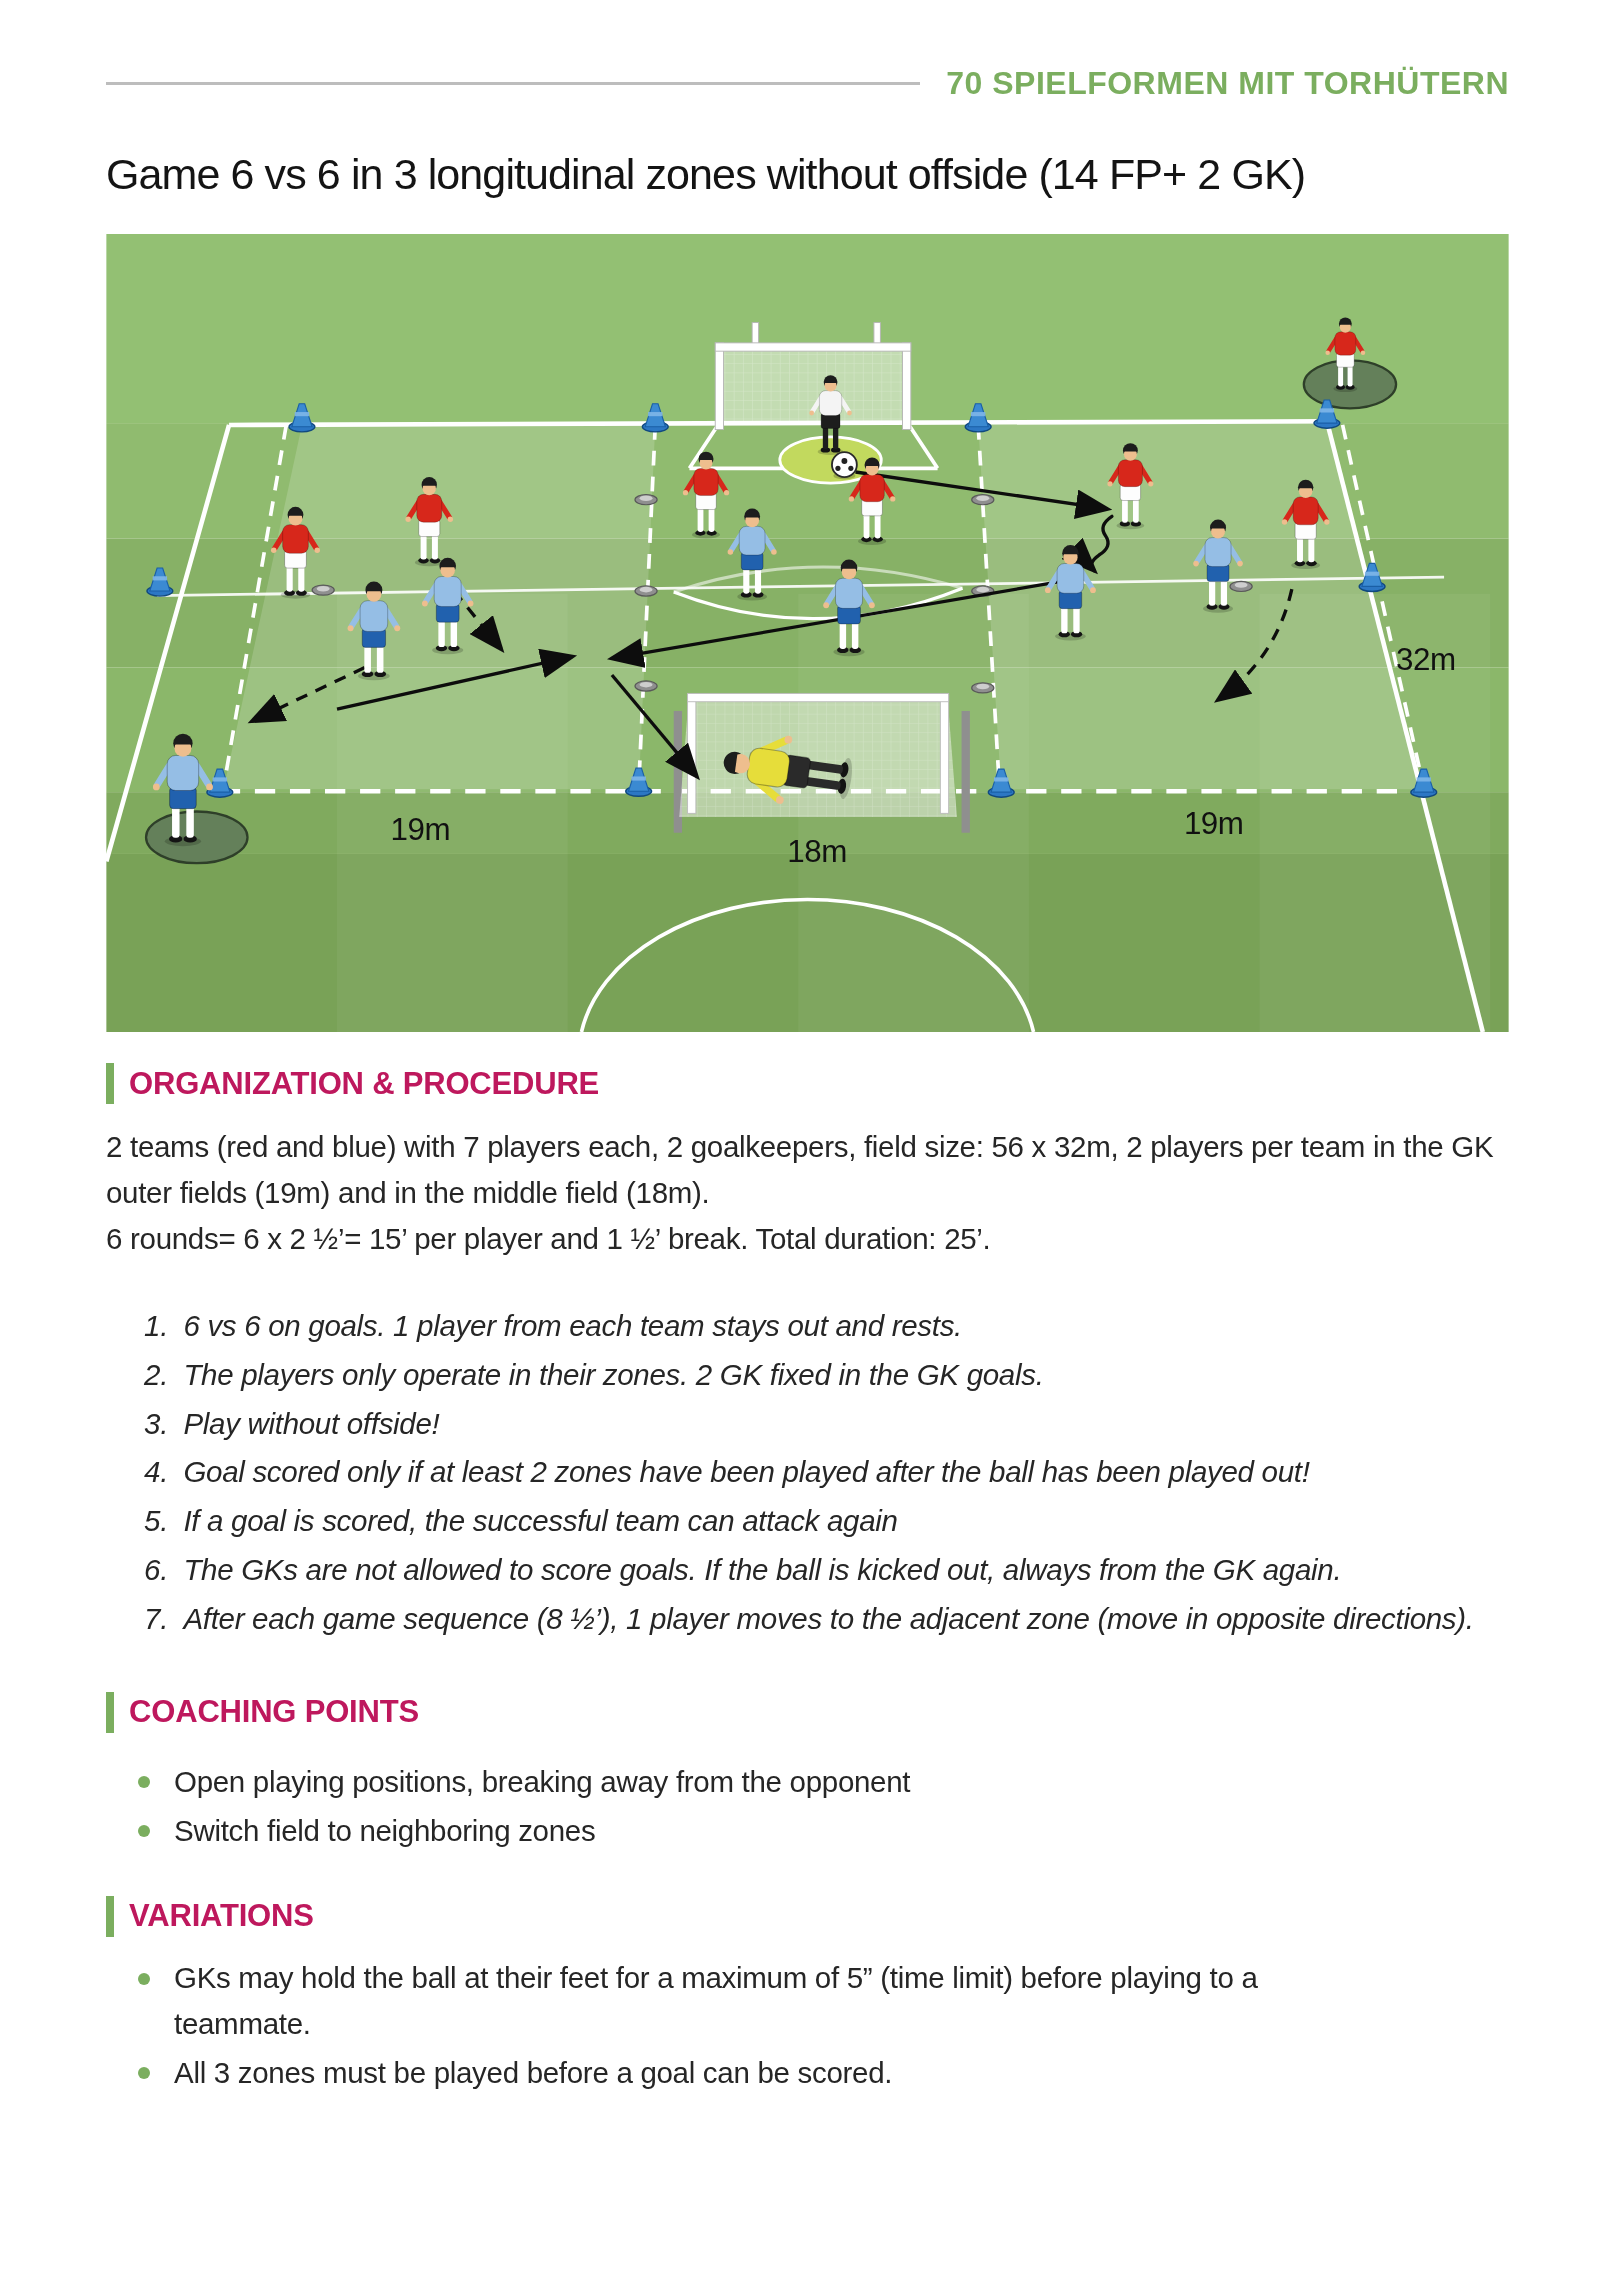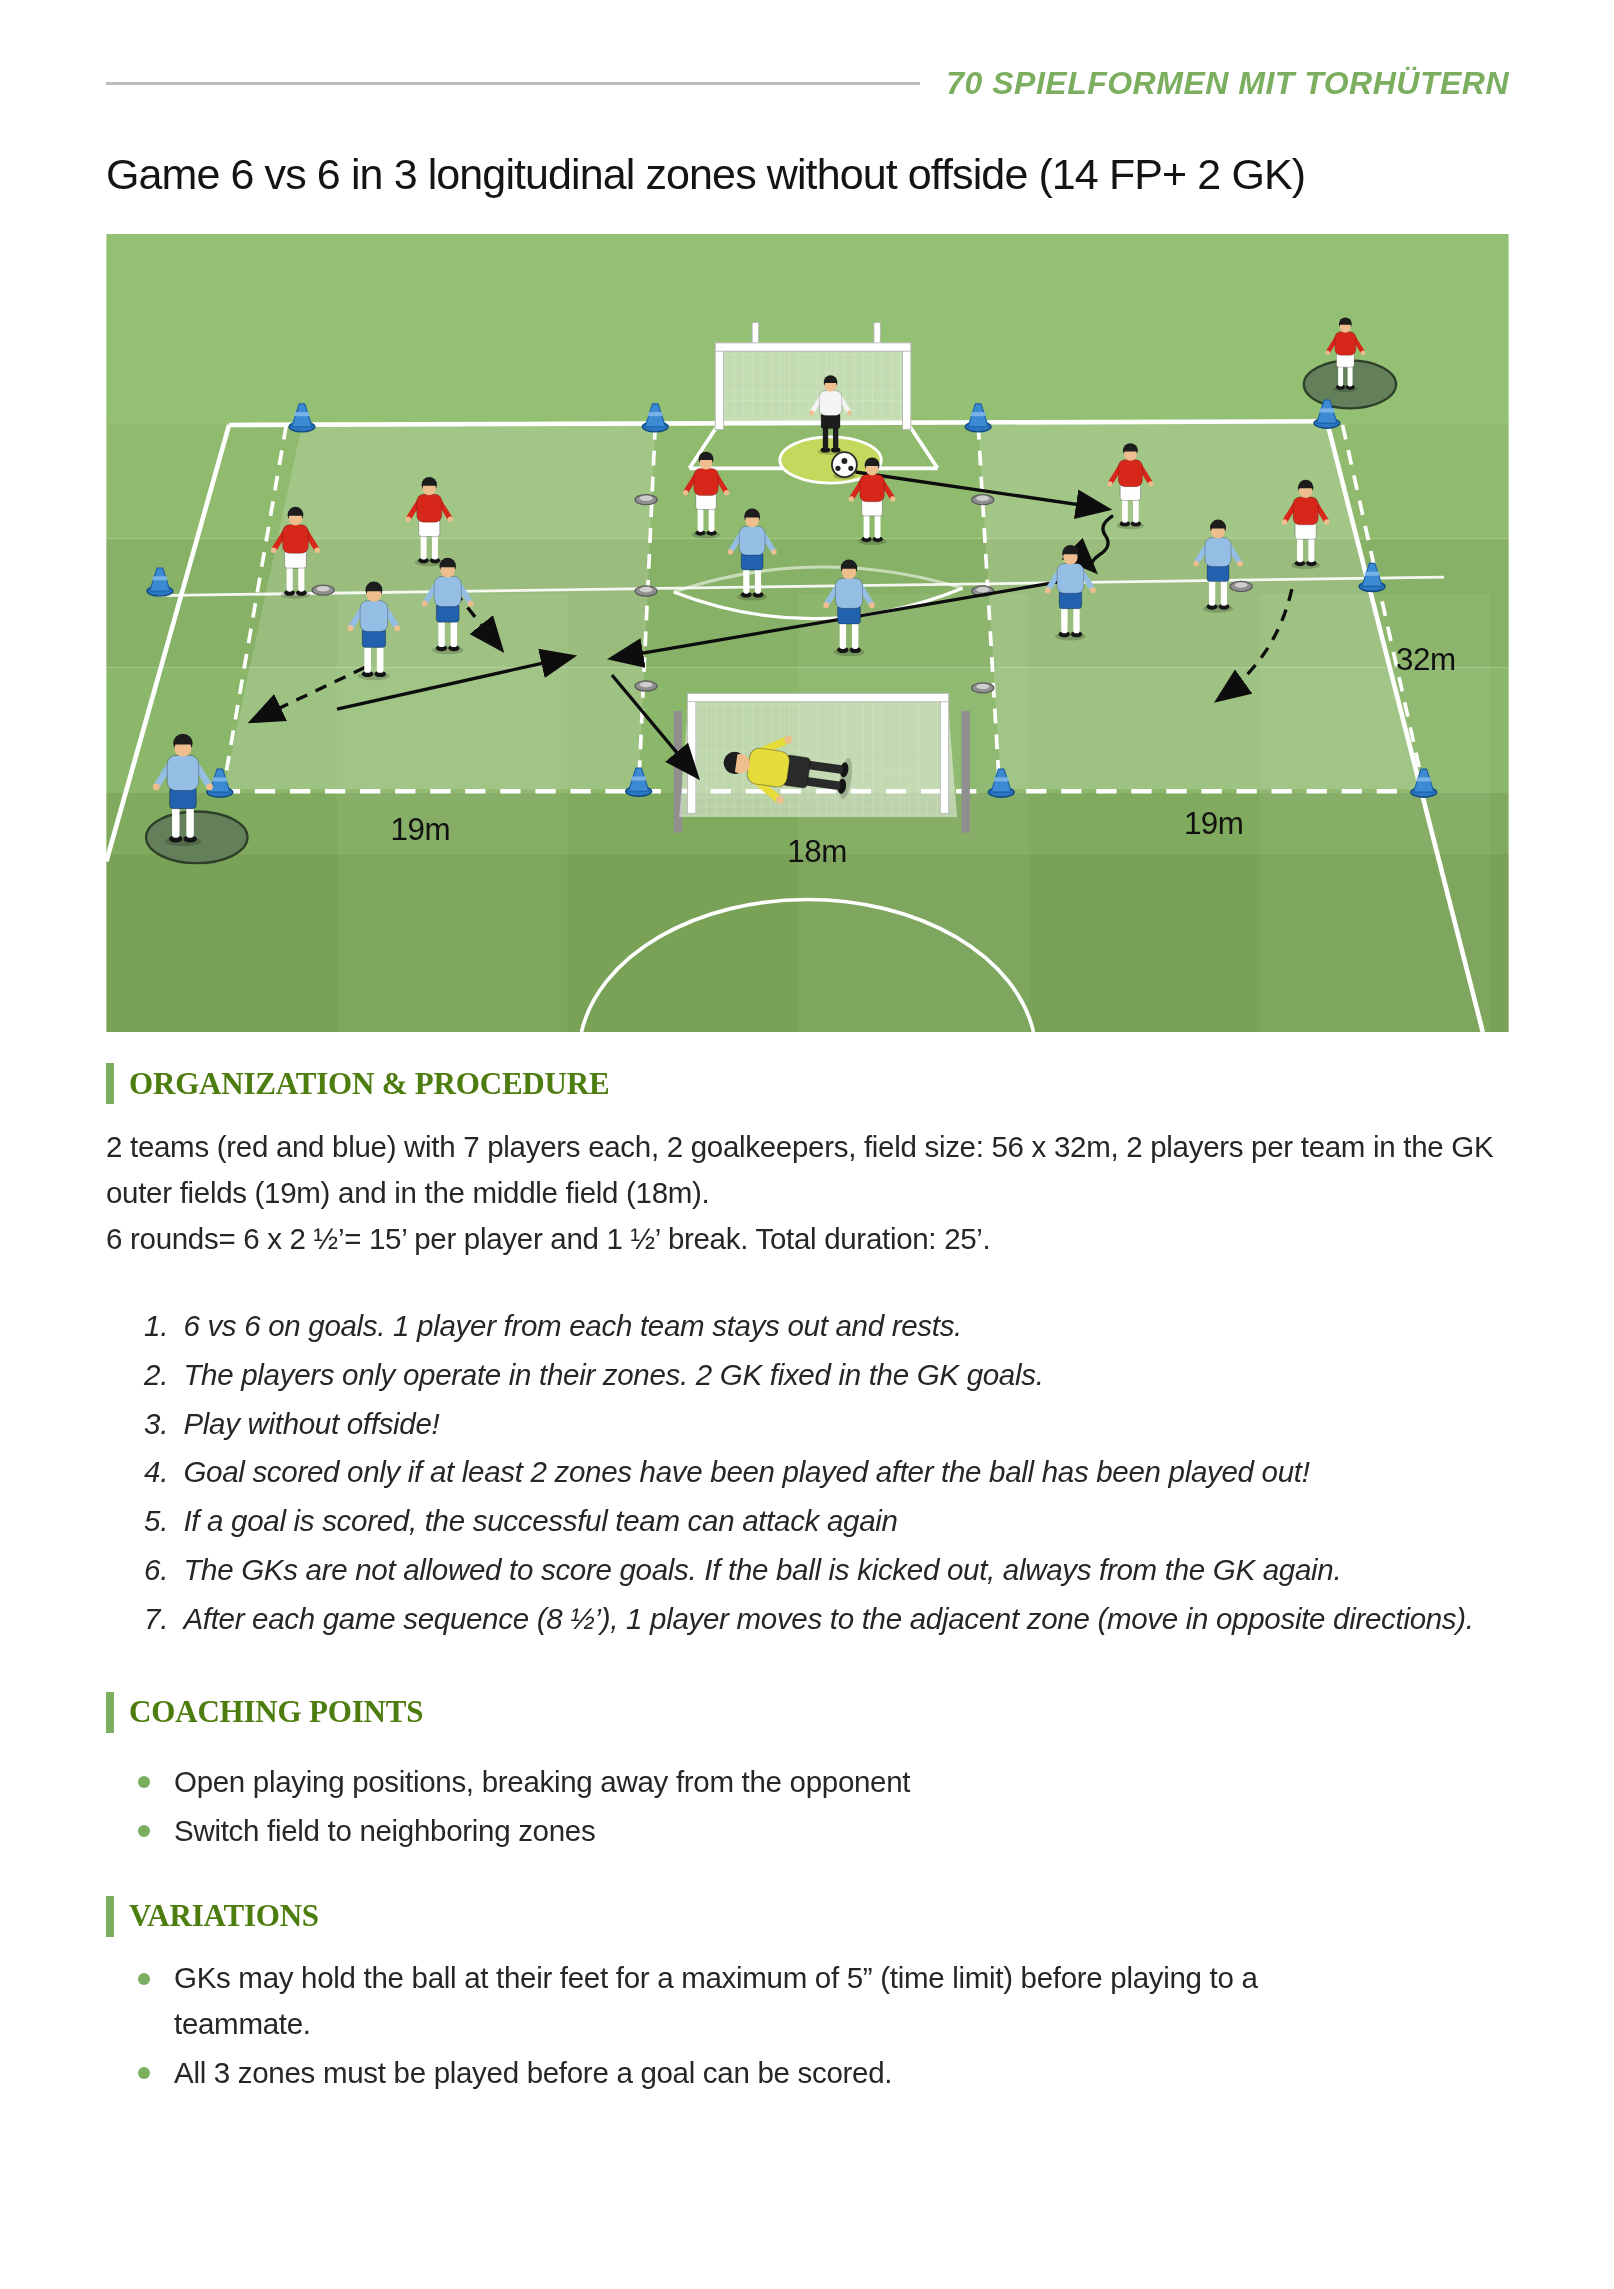--- a/index.html
+++ b/index.html
@@ -7,35 +7,35 @@
     --ink:#262626;
     --title-ink:#141414;
   }
   *{box-sizing:border-box; margin:0; padding:0;}
   html,body{background:#ffffff;}
   body{font-family:"Liberation Sans","DejaVu Sans",sans-serif; color:var(--ink);}
   .page{position:relative; width:1614px; height:2290px; background:#fff; overflow:hidden;
         padding:0 105px 0 106px;}
 
   
-  header{display:flex; align-items:center; margin-top:65px;font-style:italic;}
+  header{display:flex; align-items:center; margin-top:65px;}
   .header-rule{flex:1 1 auto; height:3.7px; background:#bdbdbd; margin-right:26px;}
   .book-tag{font-size:32px; font-weight:bold; color:var(--green); letter-spacing:0.5px; white-space:nowrap;}
 
   
   h1{margin-top:48px; font-size:43px; font-weight:normal; color:var(--title-ink); letter-spacing:-0.9px; white-space:nowrap;}
 
   
   figure{margin-top:35px; width:1403px; height:798px;}
   figure svg{display:block; width:1403px; height:798px;}
 
   
   .sec-head{display:flex; align-items:center; gap:14.8px; }
   .sec-head .bar{width:8.3px; height:41px; background:var(--green); flex:0 0 auto;}
-  .sec-head h2{font-size:31px; font-weight:bold; color:#4d7c0f; letter-spacing:-0.2px;font-family:Liberation Serif, serif;}
+  .sec-head h2{font-size:31px; font-weight:bold; color:#be185d; letter-spacing:-0.2px;}
   section.organization{margin-top:31px;}
   section.coaching{margin-top:50px;}
   section.variations{margin-top:42px;}
   p.body{font-size:29.5px; line-height:46px; letter-spacing:-0.3px; max-width:1395px; margin-top:0;}
   .par-block{margin-top:20px;}
   ol{margin:41px 0 0 0; padding-left:70px; list-style:decimal;}
   ol li{font-size:29.5px; line-height:46px; letter-spacing:-0.3px; padding-left:7.4px; margin-bottom:2.8px; max-width:1320px;font-style:italic;}
   ul{list-style:none; margin-top:26px; padding-left:26px;}
   ul li{position:relative; font-size:29.5px; line-height:46px; letter-spacing:-0.3px; padding-left:42px; margin-bottom:2.8px; max-width:1246px;}
   ul li::before{content:""; position:absolute; left:5.5px; top:17.5px; width:12px; height:12px; border-radius:50%; background:var(--green);}

